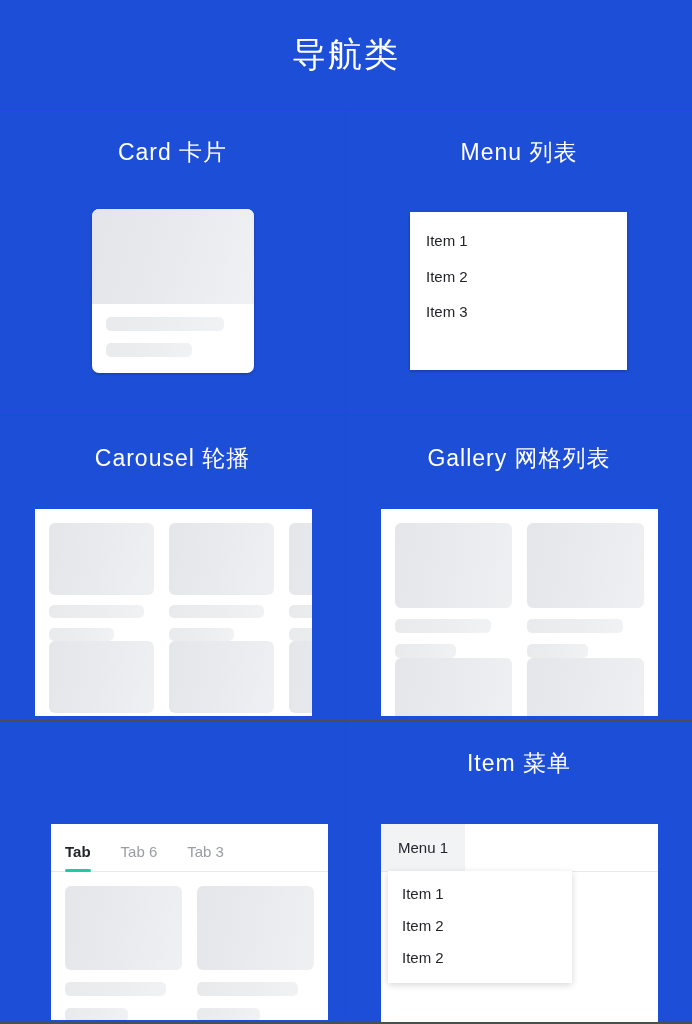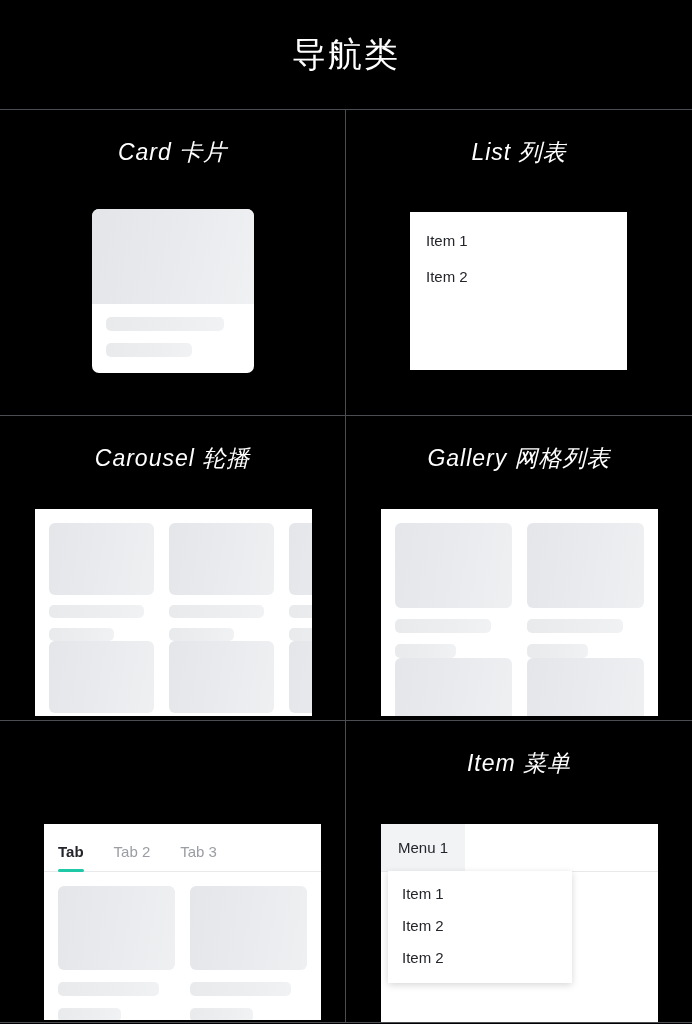--- a/index.html
+++ b/index.html
@@ -12,21 +12,21 @@
     height: 1024px;
     overflow: hidden;
     font-family: "Liberation Sans", sans-serif;
     -webkit-font-smoothing: antialiased;
   }
 
   .page {
     position: relative;
     width: 692px;
     height: 1024px;
-    background: #000000;
+    background: #1d4ed8;
     box-sizing: border-box;
   }
 
   
   .page-header {
     height: 110px;
     display: flex;
     align-items: center;
     justify-content: center;
     border-bottom: 1px solid #4a4d52;
@@ -54,21 +54,20 @@
   }
   .cell:nth-child(2n) { border-right: none; }
   .cell-title {
     color: #ffffff;
     font-size: 23px;
     font-weight: 400;
     text-align: center;
     letter-spacing: 1px;
     padding-top: 27px;
     margin: 0;
-    font-style: italic;
   }
   .cell-stage {
     position: absolute;
     left: 0; right: 0;
     top: 80px; bottom: 0;
   }
 
   
   .ph-img {
     background: linear-gradient(100deg, #e4e6e9 0%, #e9eaed 45%, #eff0f2 100%);
@@ -159,21 +158,21 @@
     padding: 14px 0 0 14px;
   }
   .car-item .ph-img { height: 72px; }
   .car-item .ph-bar { margin-top: 10px; height: 13px; }
   .car-line-1 { width: 90%; }
   .car-line-2 { width: 62%; }
 
   
   .tab-mock {
     position: absolute;
-    left: 44px;
+    left: 51px;
     top: 23px;
     width: 277px;
     height: 196px;
     background: #ffffff;
     overflow: hidden;
   }
   .tab-bar {
     display: flex;
     align-items: flex-end;
     height: 47px;
@@ -267,25 +266,26 @@
           <div class="card-media"></div>
           <div class="card-body">
             <div class="ph-bar card-line-1"></div>
             <div class="ph-bar card-line-2"></div>
           </div>
         </div>
       </div>
     </div>
 
     <div class="cell">
-      <div class="cell-title">List  列表</div>
+      <div class="cell-title">Menu  列表</div>
       <div class="cell-stage">
         <div class="list-mock">
           <div class="list-item">Item 1</div>
           <div class="list-item">Item 2</div>
+          <div class="list-item">Item 3</div>
         </div>
       </div>
     </div>
 
     <div class="cell">
       <div class="cell-title">Carousel  轮播</div>
       <div class="cell-stage">
         <div class="carousel-mock">
           <div class="carousel-track">
             <div class="car-item">
@@ -347,21 +347,21 @@
 
     <div class="cell">
       <div class="cell-stage">
         <div class="tab-mock">
           <div class="tab-bar">
             <div class="tab-btn is-active">
               <span>Tab</span>
               <span class="tab-underline" style="background: rgb(31, 201, 168);"></span>
             </div>
             <div class="tab-btn">
-              <span>Tab 2</span>
+              <span>Tab 6</span>
             </div>
             <div class="tab-btn">
               <span>Tab 3</span>
             </div>
           </div>
           <div class="tab-panel">
             <div class="tab-cellitem">
               <div class="ph-img"></div>
               <div class="ph-bar tab-line-1"></div>
               <div class="ph-bar tab-line-2"></div>

